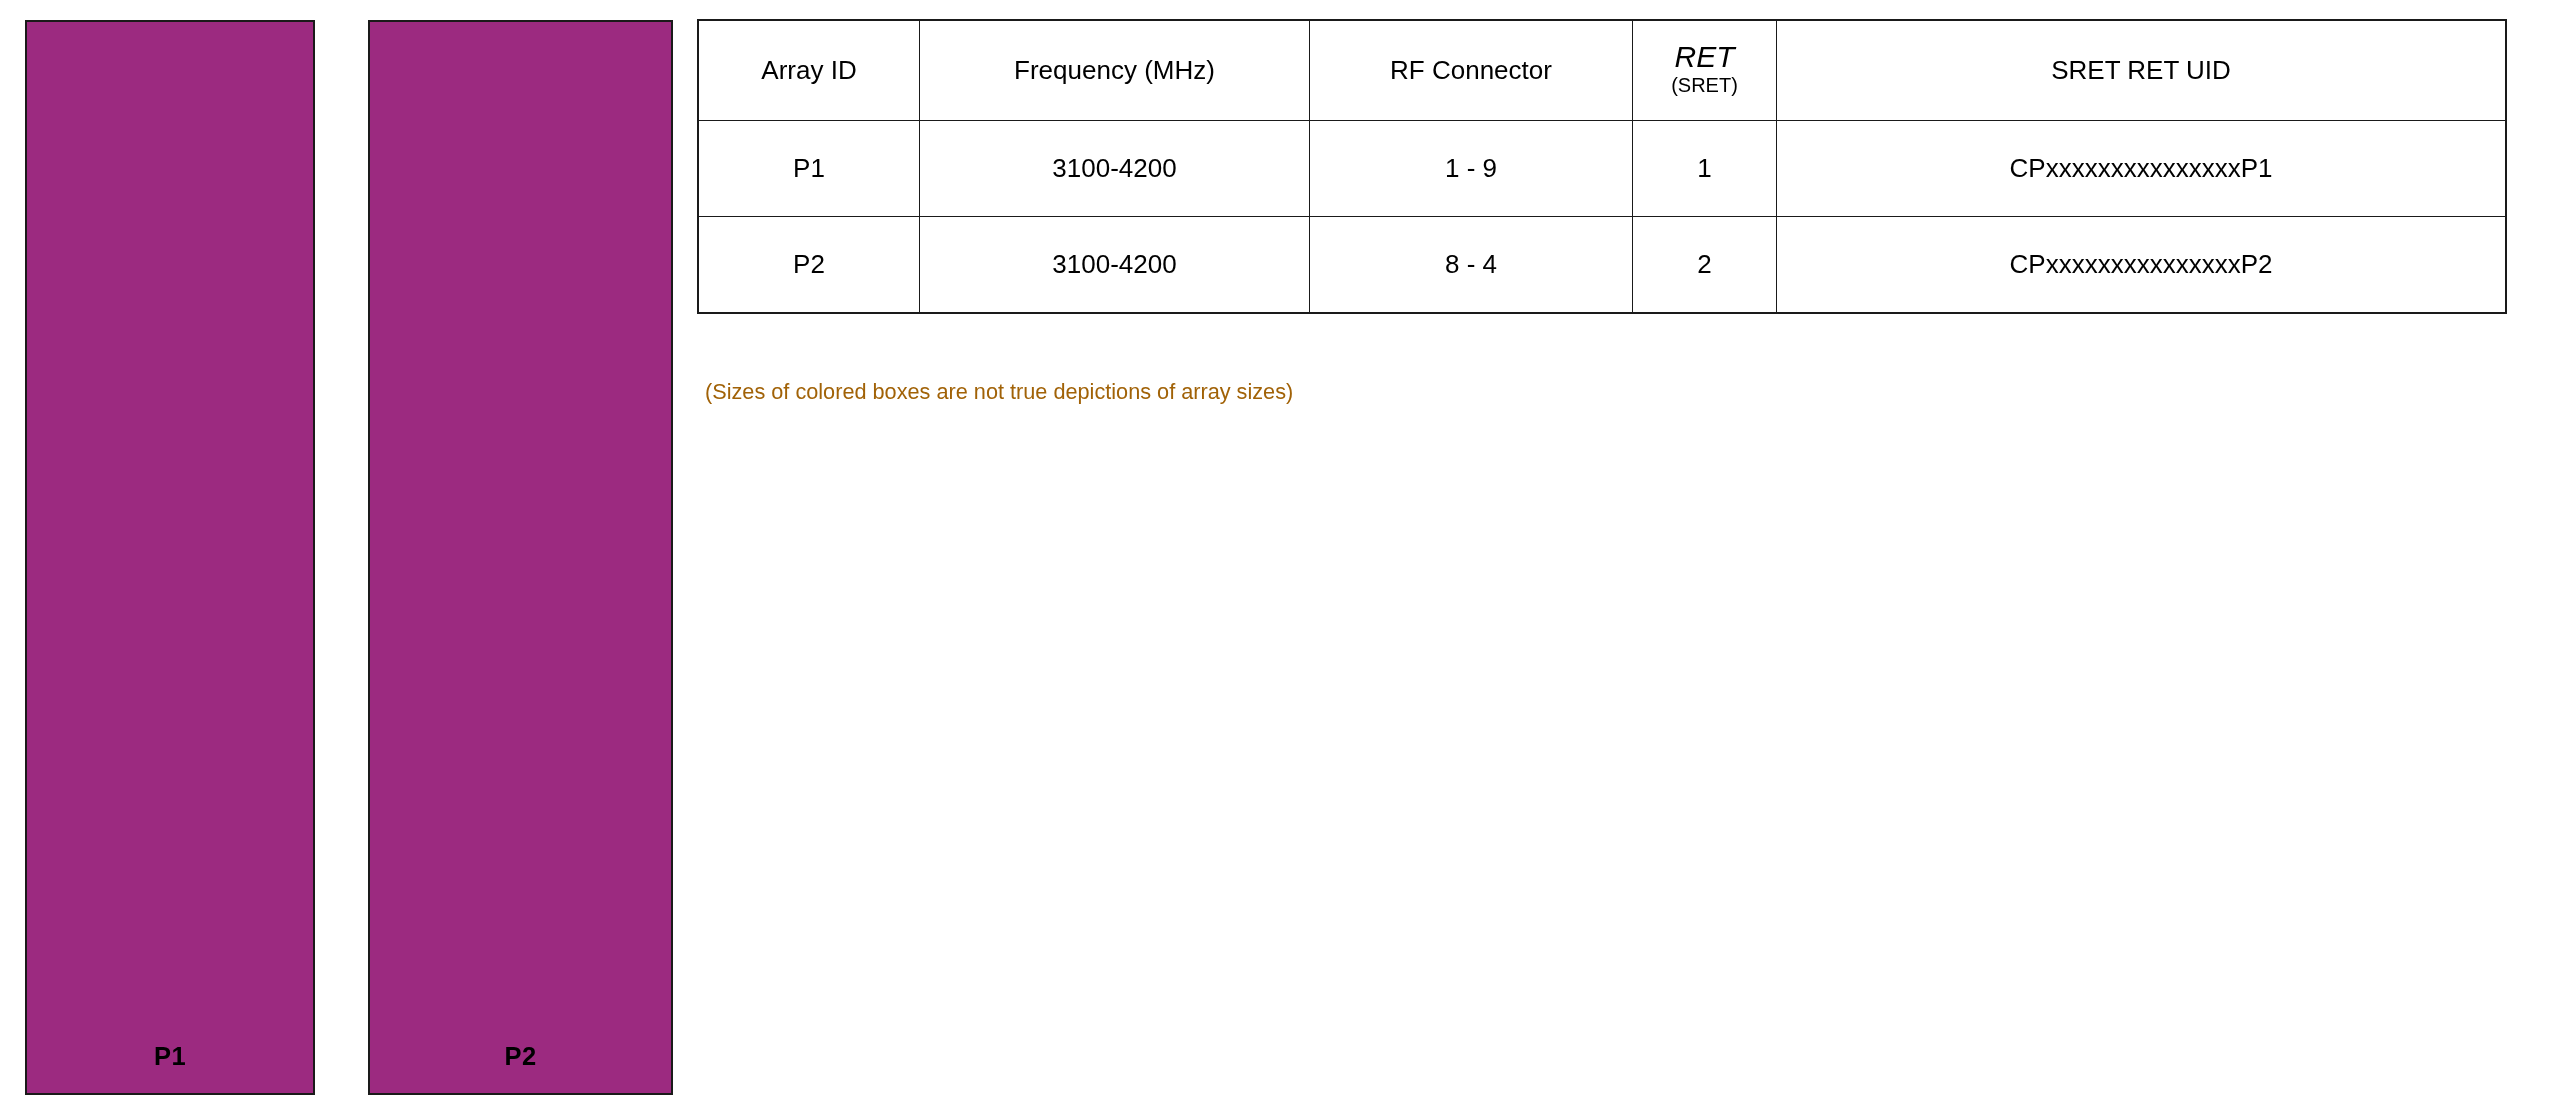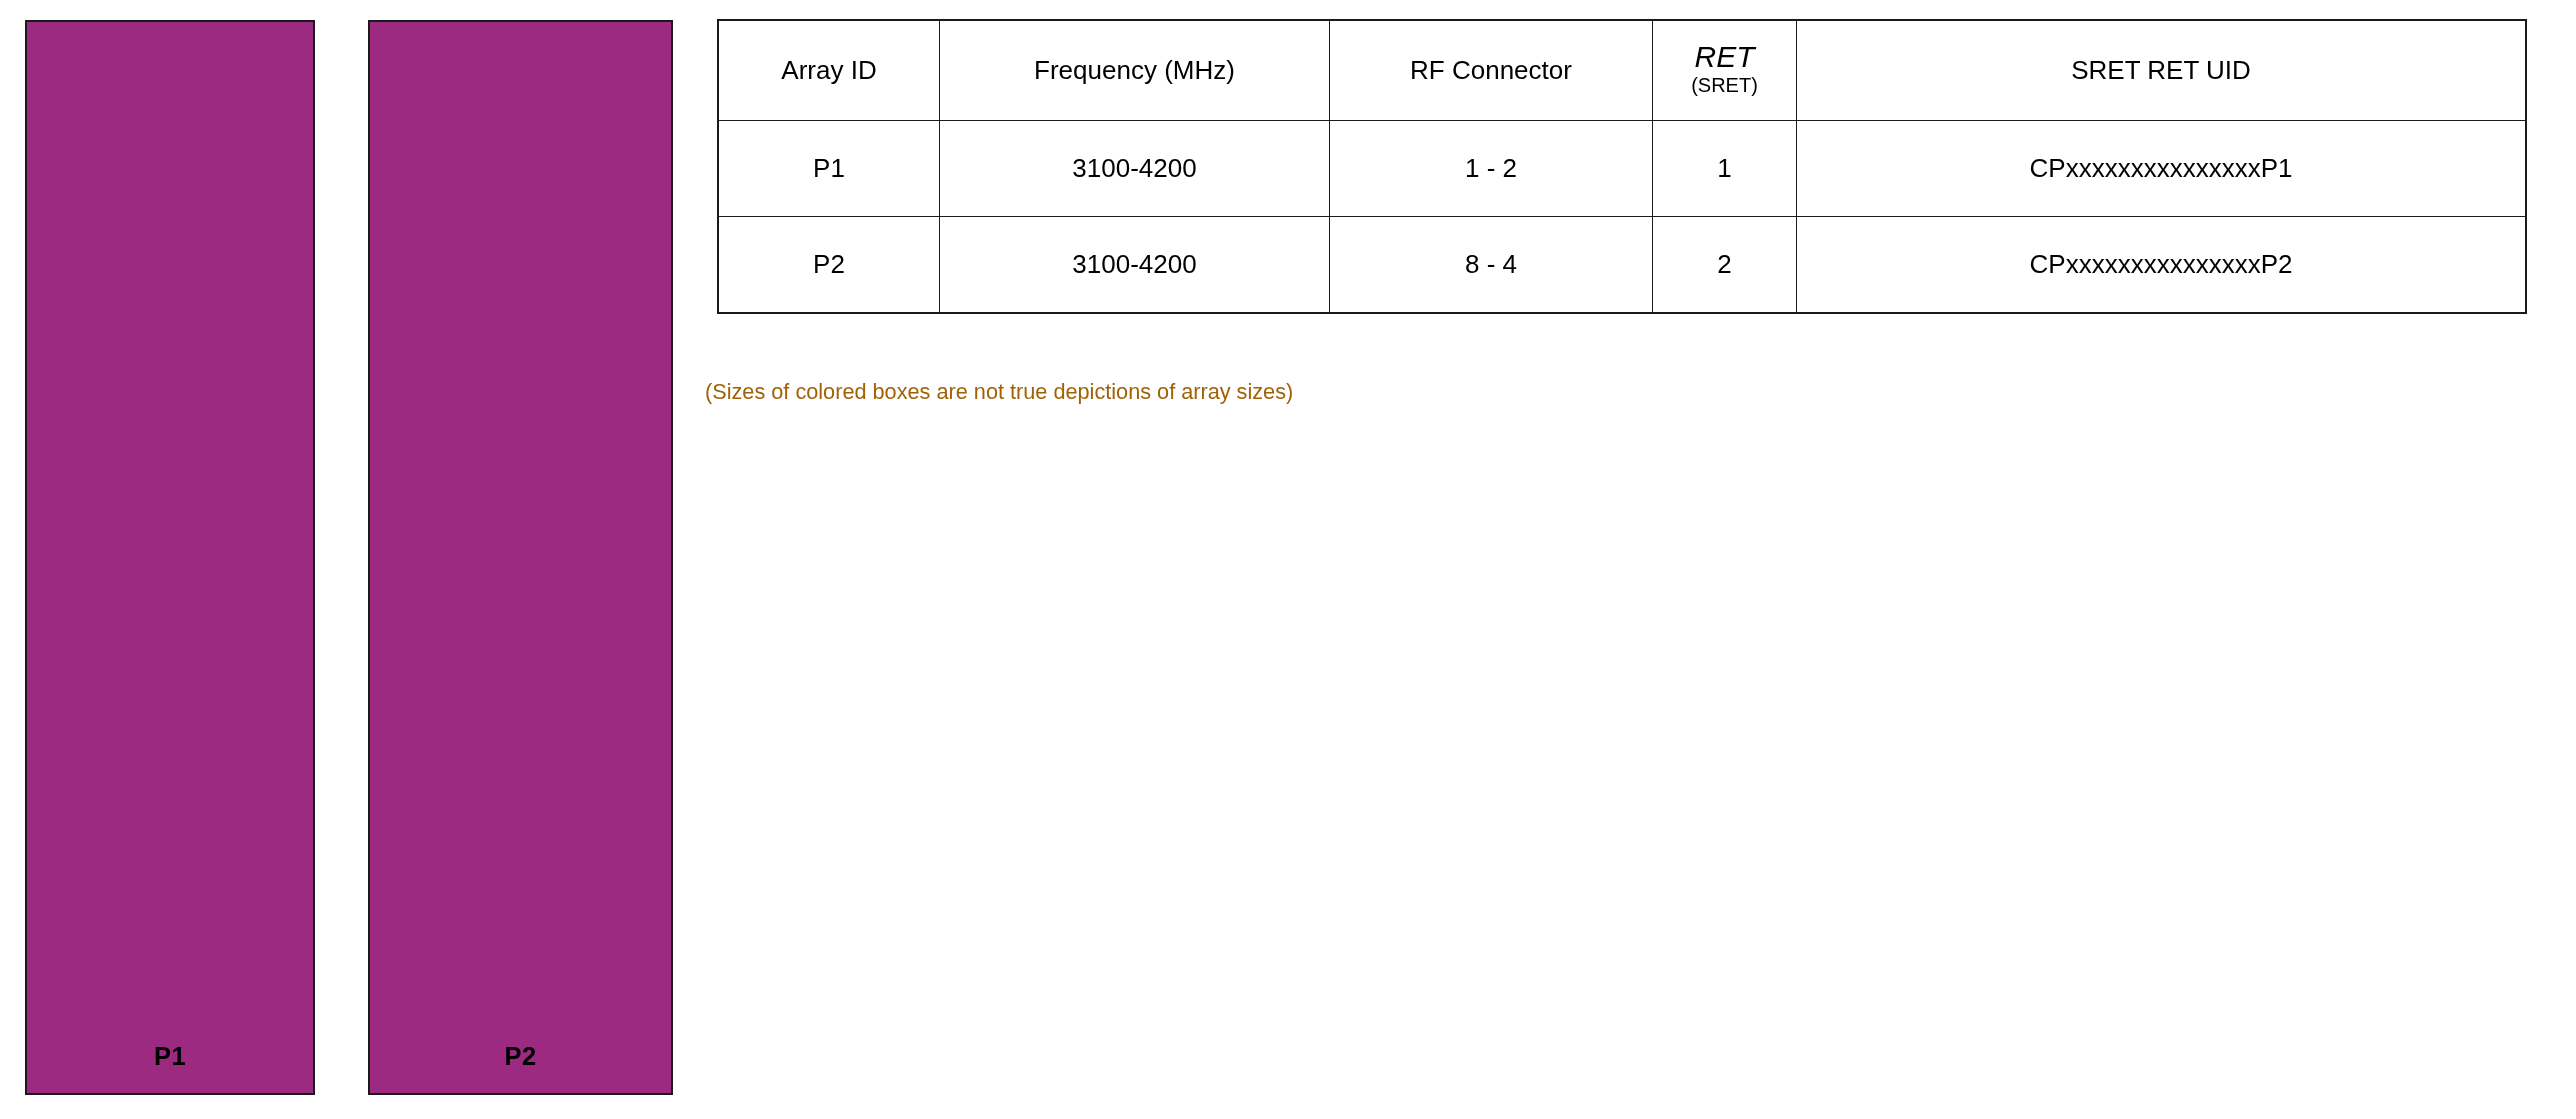--- a/index.html
+++ b/index.html
@@ -54,21 +54,20 @@
   
   #spec-table-wrap {
     position: absolute;
     left: 697px;
     top: 19px;
   }
   table.spec-table {
     border-collapse: collapse;
     table-layout: fixed;
     border: 2.8px solid #1a1a1a;
-    margin-left: 20px;
   }
   table.spec-table th,
   table.spec-table td {
     border: 1.7px solid #1a1a1a;
     text-align: center;
     vertical-align: middle;
     background: #ffffff;
     font-weight: normal;
     padding: 0;
   }
@@ -136,21 +135,21 @@
           <span class="ret-head-main">RET</span>
           <span class="ret-head-sub">(SRET)</span>
         </th>
         <th class="col-uid">SRET RET UID</th>
       </tr>
     </thead>
     <tbody>
       <tr>
         <td class="array-id-cell">P1</td>
         <td>3100-4200</td>
-        <td>1 - 2</td>
+        <td>1 - 9</td>
         <td>1</td>
         <td>CPxxxxxxxxxxxxxxxP1</td>
       </tr>
       <tr>
         <td class="array-id-cell">P2</td>
         <td>3100-4200</td>
         <td>8 - 4</td>
         <td>2</td>
         <td>CPxxxxxxxxxxxxxxxP2</td>
       </tr>

